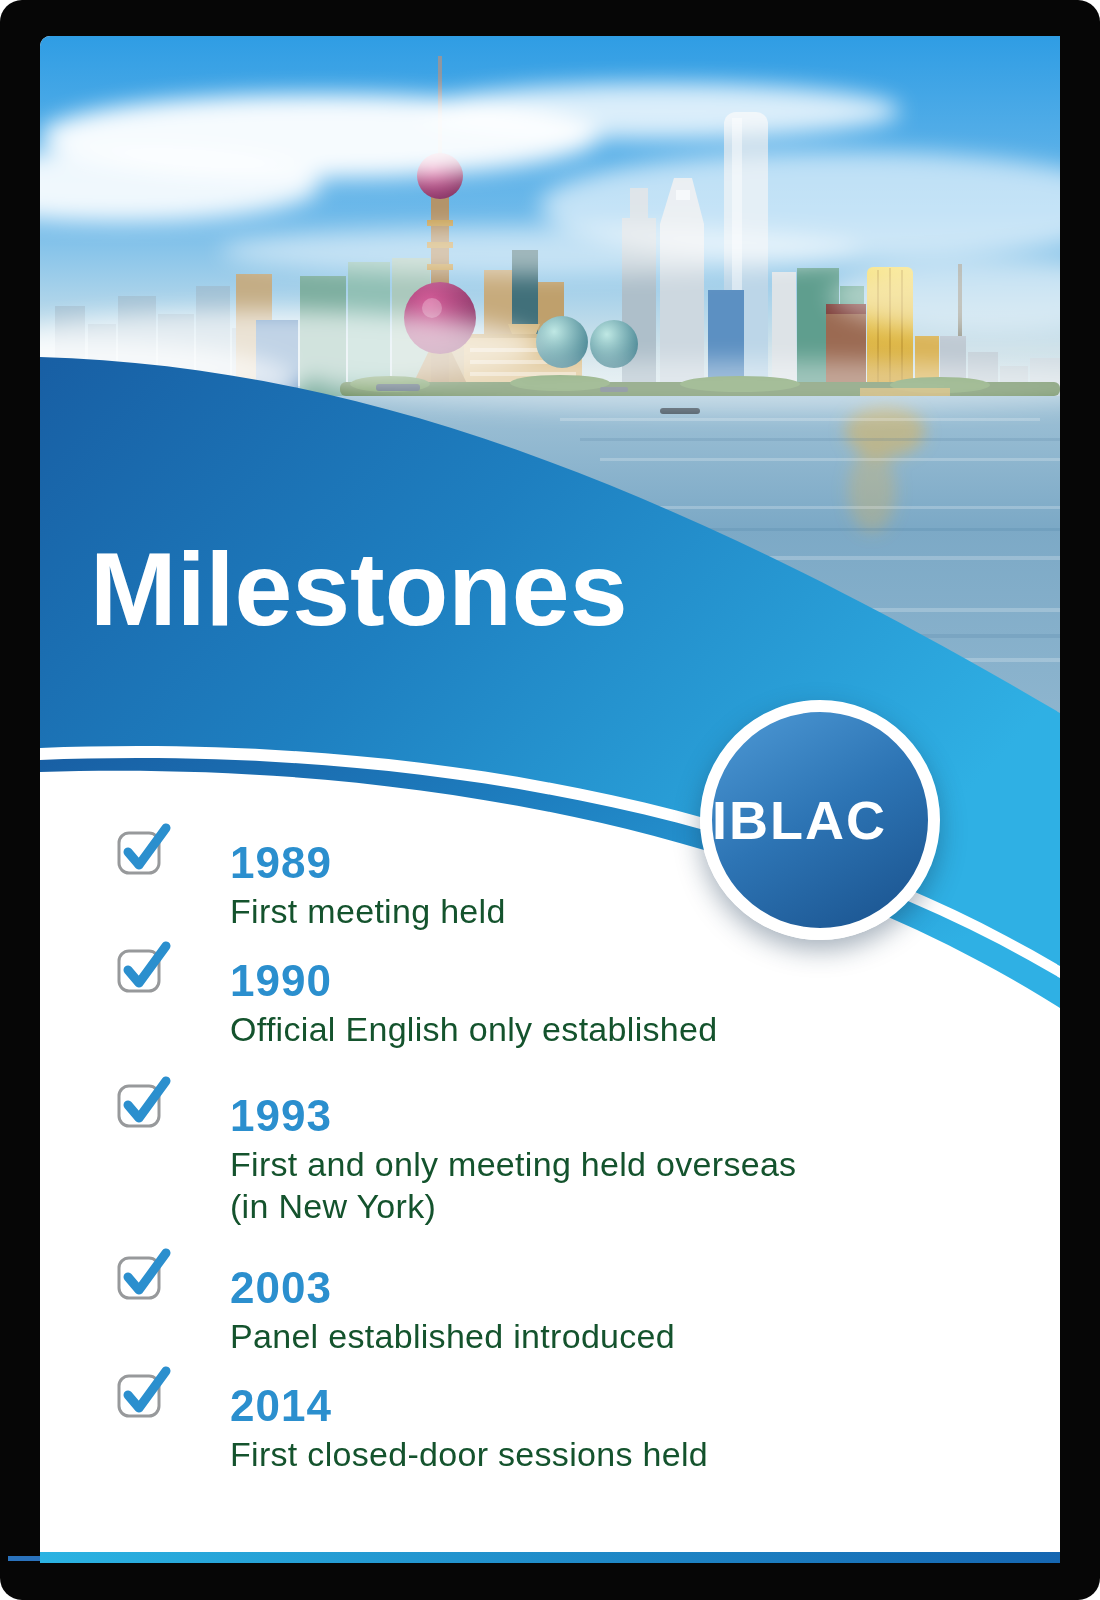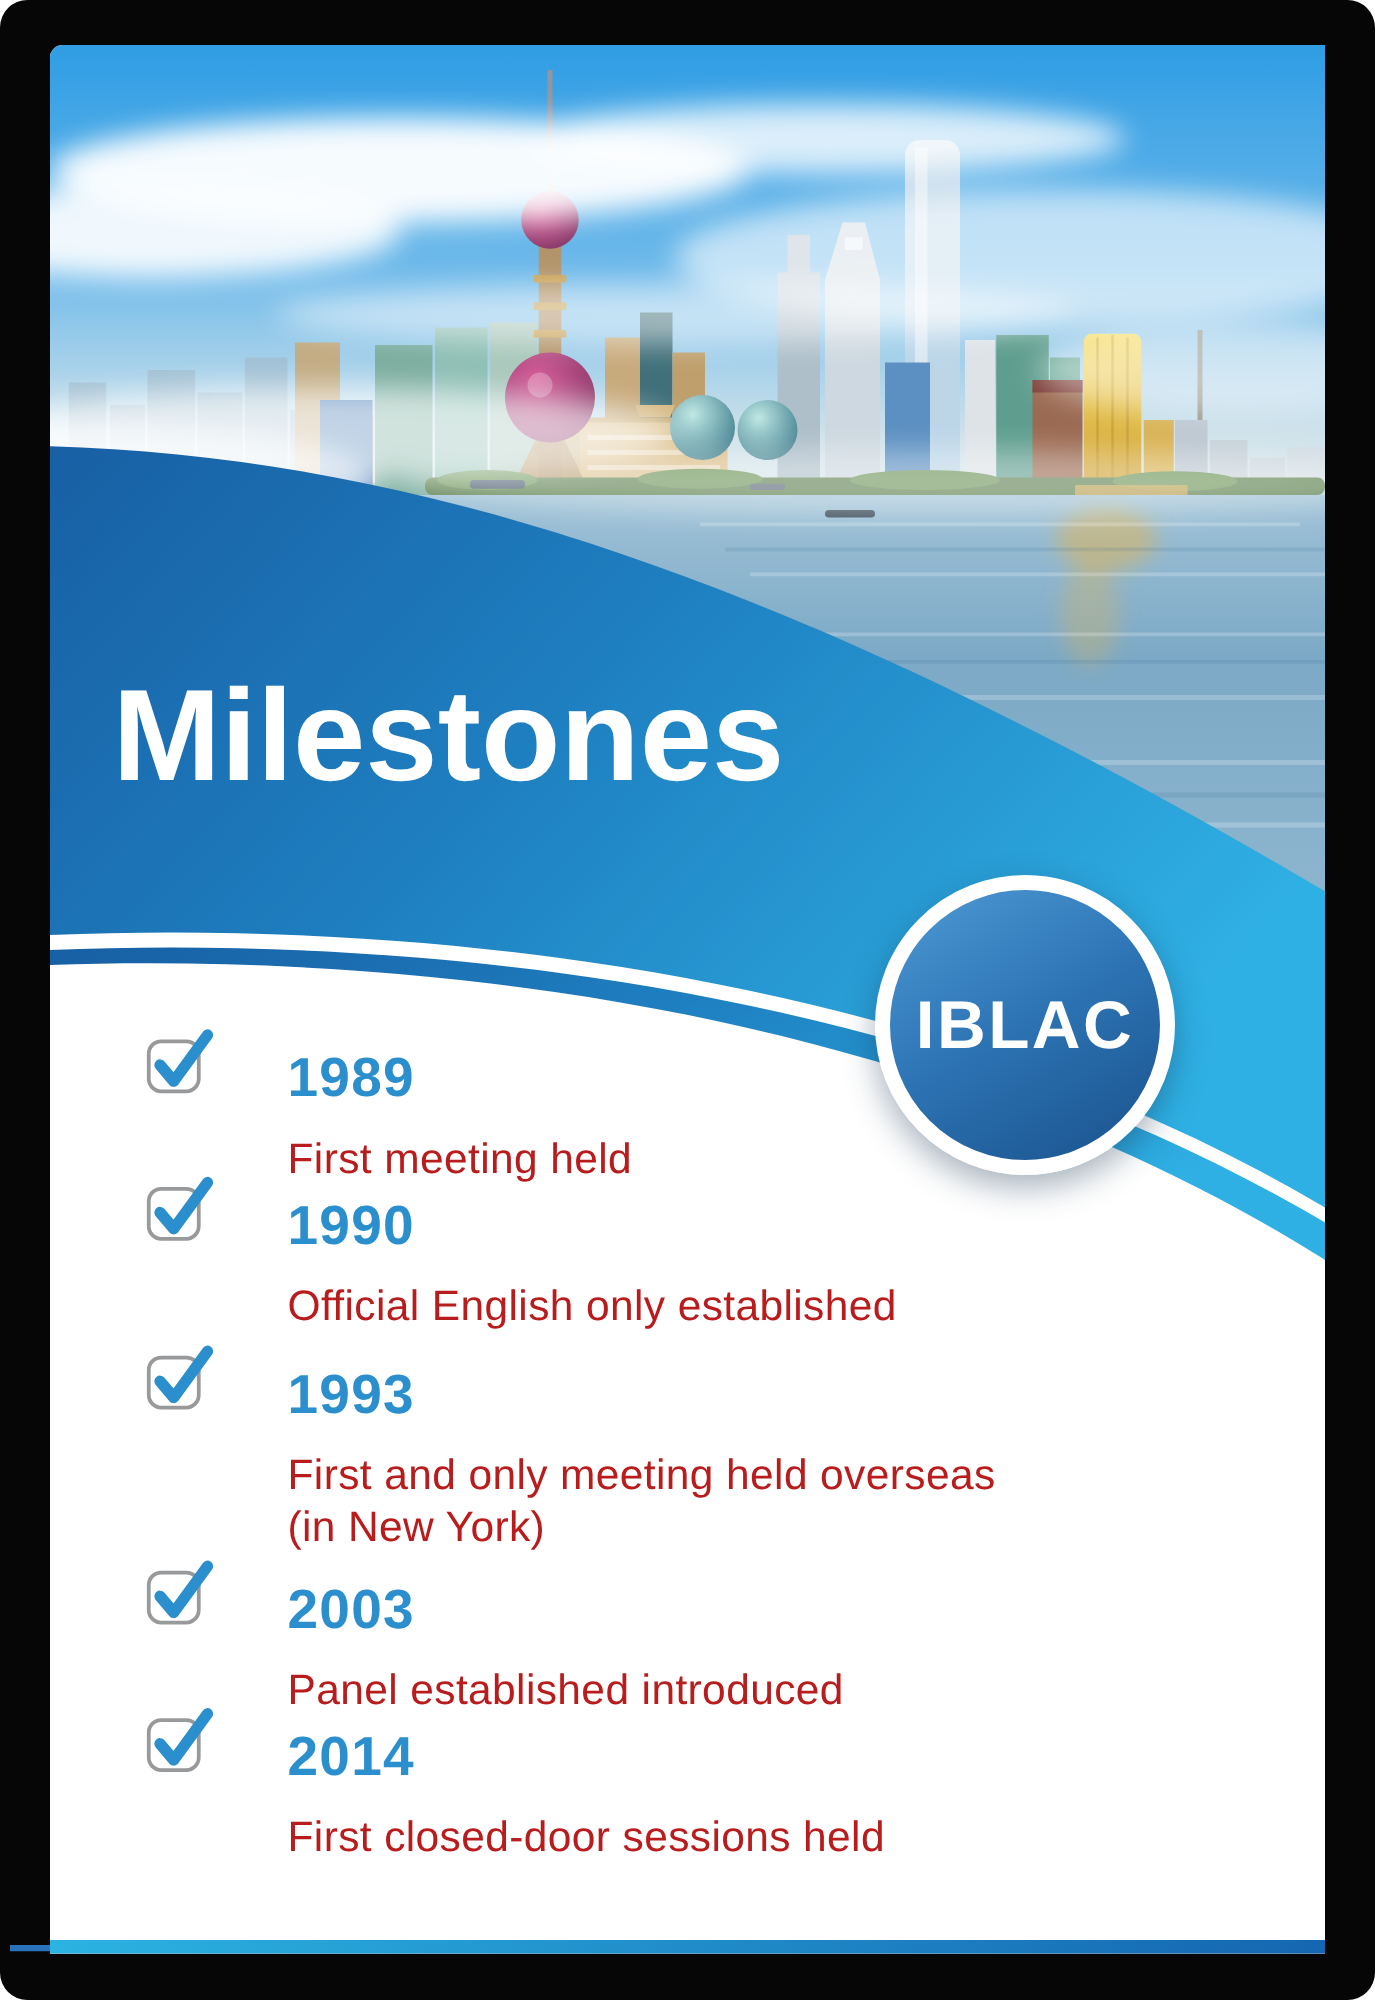--- a/index.html
+++ b/index.html
@@ -20,30 +20,30 @@
   .hero{position:absolute;left:0;top:0;display:block;}
   .title{
     position:absolute;left:50px;top:498px;margin:0;
     font-size:104px;font-weight:800;color:#ffffff;letter-spacing:0px;
     line-height:110px;
   }
   .badge{
     position:absolute;left:660px;top:664px;width:216px;height:216px;
     border-radius:50%;border:12px solid #ffffff;
     background:linear-gradient(150deg,#4e9ad6 0%,#2d74b4 48%,#19518c 100%);
-    display:flex;align-items:center;justify-content:center;
+    display:flex;align-items:center;justify-content:flex-start;
     box-shadow:0 10px 26px rgba(20,50,80,.38);
   }
   .badge span{color:#fff;font-size:54px;font-weight:700;letter-spacing:2px;}
   .milestone{position:absolute;left:76px;display:flex;align-items:flex-start;}
   .check{width:56px;height:56px;flex:0 0 56px;}
   .mtext{margin-left:58px;padding-top:20px;}
   .year{font-size:44px;font-weight:700;color:#2b8fce;line-height:46px;letter-spacing:1px;}
   .desc{
-    font-size:34px;color:#b91c1c;line-height:42px;margin-top:20px;
+    font-size:34px;color:#14532d;line-height:42px;margin-top:4px;
     max-width:700px;white-space:pre-line;letter-spacing:.3px;font-weight:400;
   }
   .strip{
     position:absolute;left:0;top:1516px;width:1020px;height:11px;
     background:linear-gradient(90deg,#2bb3e2 0%,#1566b1 100%);
   }
   .tick{position:absolute;left:8px;top:1556px;width:32px;height:5px;background:#2a72bc;}
 </style>
 </head>
 <body>

